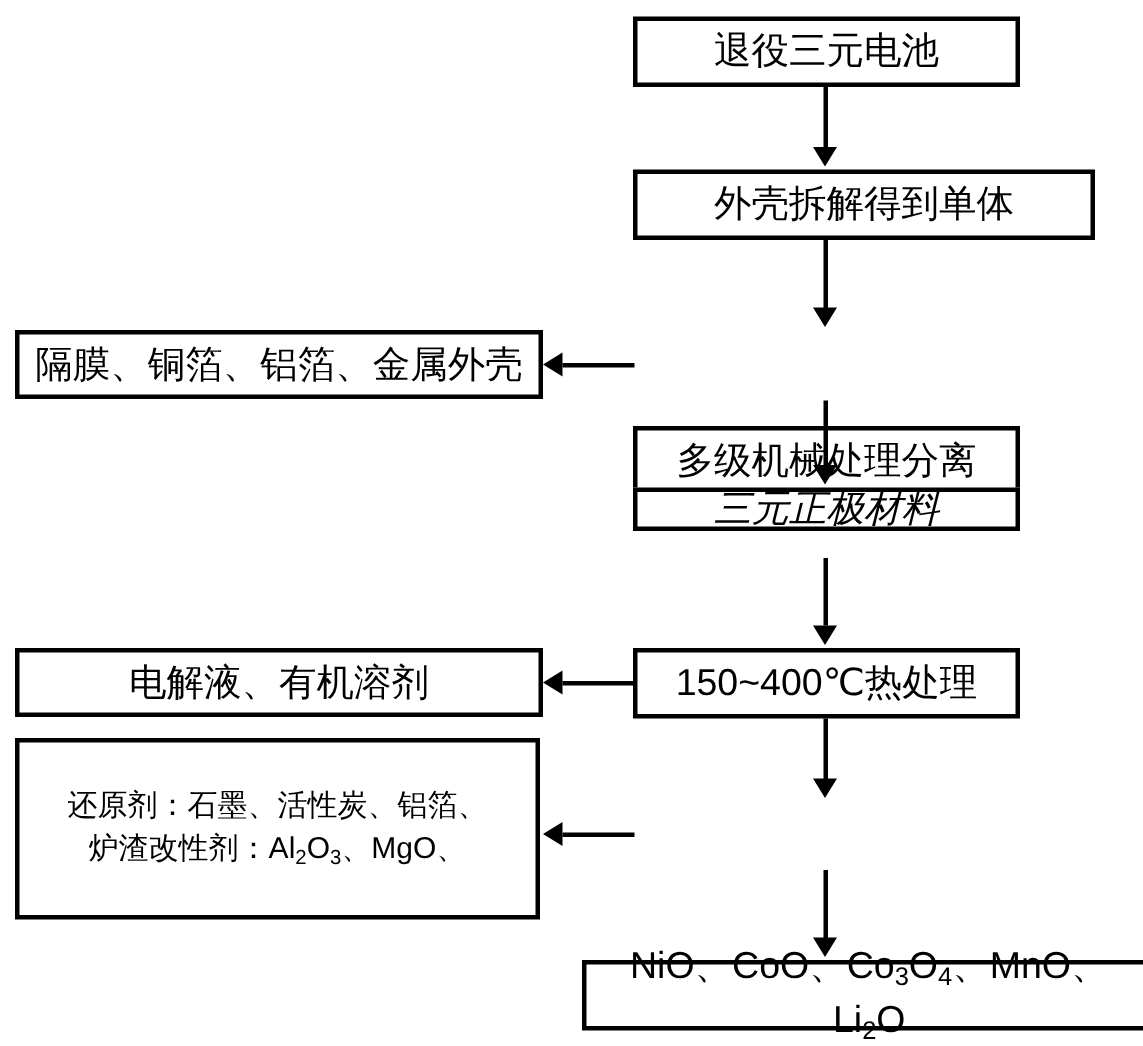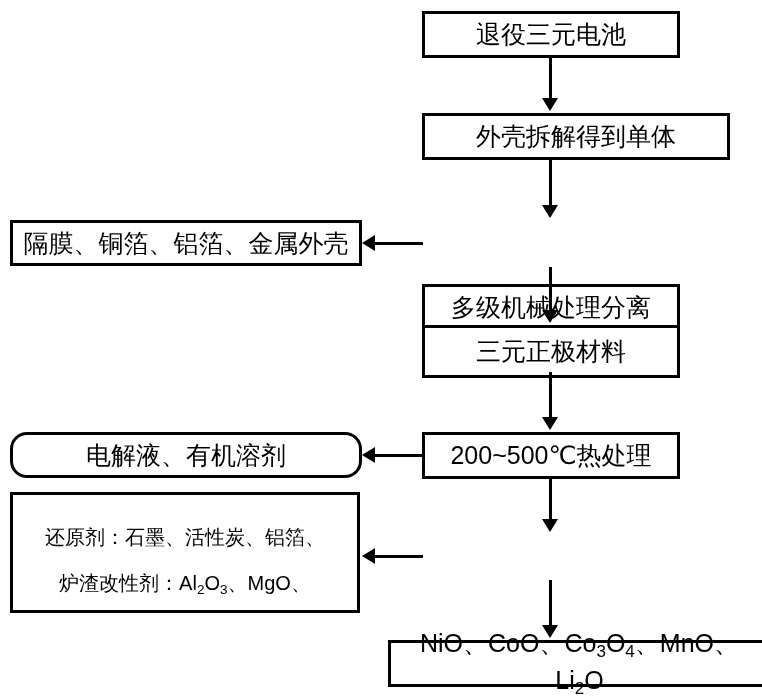--- a/index.html
+++ b/index.html
@@ -39,21 +39,20 @@
   .node-multiline {
     font-size: 20px;
     line-height: 1.45;
   }
   .node-multiline .ln {
     display: block;
     white-space: nowrap;
   }
   .ln-left {
     text-align: center;
-    margin-top: 17px;
   }
   sub {
     font-size: 0.68em;
     vertical-align: -0.28em;
   }
   
   .vline {
     position: absolute;
     width: 3px;
     background: #000000;
@@ -100,29 +99,29 @@
   <div class="vline" style="left:549px; top:160px; height:47px;"></div>
   <div class="varrow" style="left:542px; top:205px;"></div>
 
   <div class="node" style="left:422px; top:236px; width:258px; height:47px;margin-top:48px;">
     <span class="txt">多级机械处理分离</span>
   </div>
 
   <div class="vline" style="left:549px; top:267px; height:45px;"></div>
   <div class="varrow" style="left:542px; top:310px;"></div>
 
-  <div class="node" style="left:422px; top:325px; width:258px; height:53px;">
+  <div class="node" style="left:422px; top:325px; width:258px; height:29px;font-style:italic;">
     <span class="txt">三元正极材料</span>
   </div>
 
   <div class="vline" style="left:549px; top:372px; height:45px;"></div>
   <div class="varrow" style="left:542px; top:417px;"></div>
 
   <div class="node" style="left:422px; top:432px; width:258px; height:47px;">
-    <span class="txt">200~500℃热处理</span>
+    <span class="txt">150~400℃热处理</span>
   </div>
 
   <div class="vline" style="left:549px; top:479px; height:44px;"></div>
   <div class="varrow" style="left:542px; top:519px;"></div>
 
 
   <div class="vline" style="left:549px; top:580px; height:47px;"></div>
   <div class="varrow" style="left:542px; top:625px;"></div>
 
   <div class="node" style="left:360px; top:640px; width:383px; height:47px;margin-left:28px;">
@@ -131,21 +130,21 @@
     </span>
   </div>
 
   <div class="node" style="left:10px; top:220px; width:352px; height:46px;">
     <span class="txt">隔膜、铜箔、铝箔、金属外壳</span>
   </div>
 
   <div class="hline" style="left:375px; top:242px; width:48px;"></div>
   <div class="harrow" style="left:362px; top:235px;"></div>
 
-  <div class="node" style="left:10px; top:432px; width:352px; height:46px;border-radius:17px;">
+  <div class="node" style="left:10px; top:432px; width:352px; height:46px;">
     <span class="txt">电解液、有机溶剂</span>
   </div>
 
   <div class="hline" style="left:375px; top:454px; width:48px;"></div>
   <div class="harrow" style="left:362px; top:447px;"></div>
 
   <div class="node node-multiline" style="left:10px; top:492px; width:350px; height:121px;">
     <span class="txt">
       <span class="ln ln-left">还原剂：石墨、活性炭、铝箔、</span>
       <span class="ln ln-left" id="additives-line3">炉渣改性剂：Al<sub>2</sub>O<sub>3</sub>、MgO、</span>

